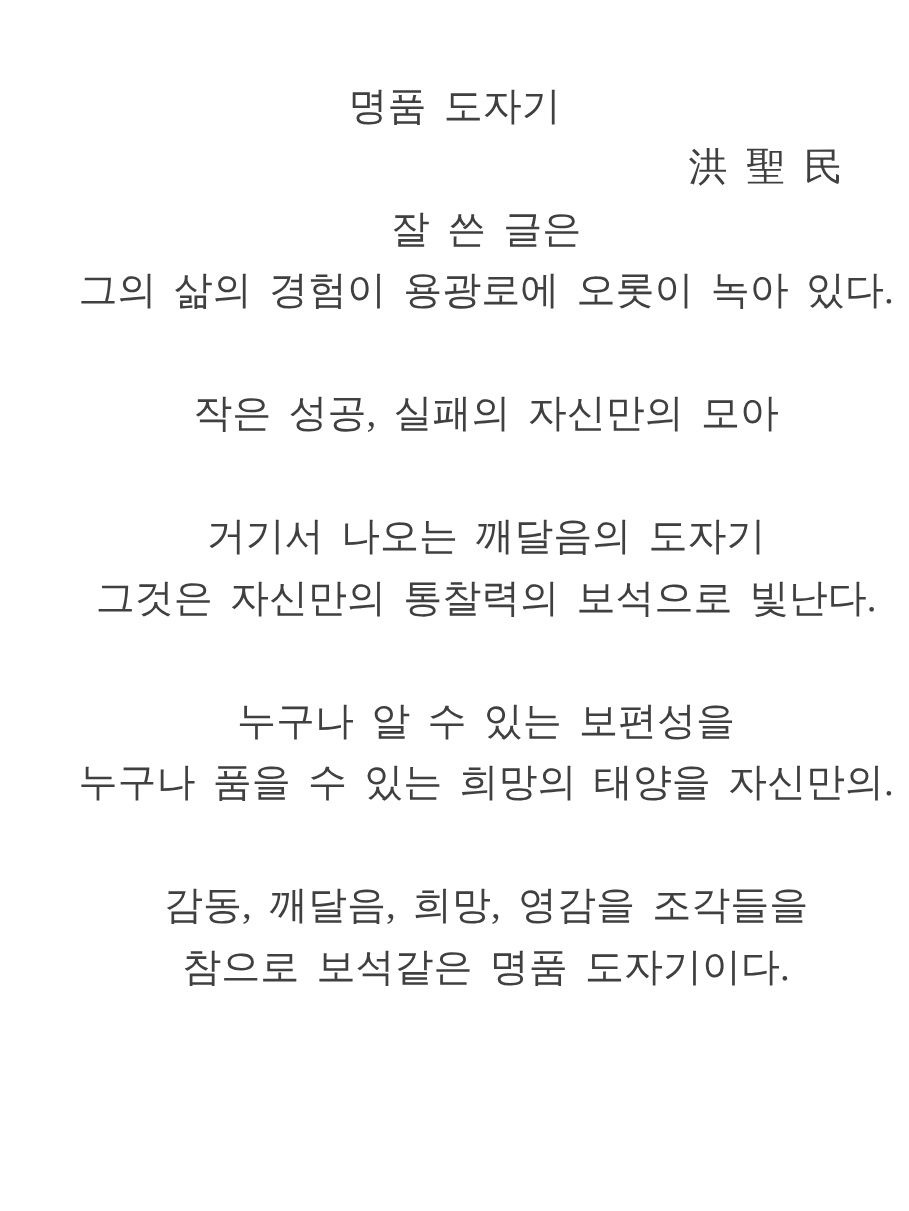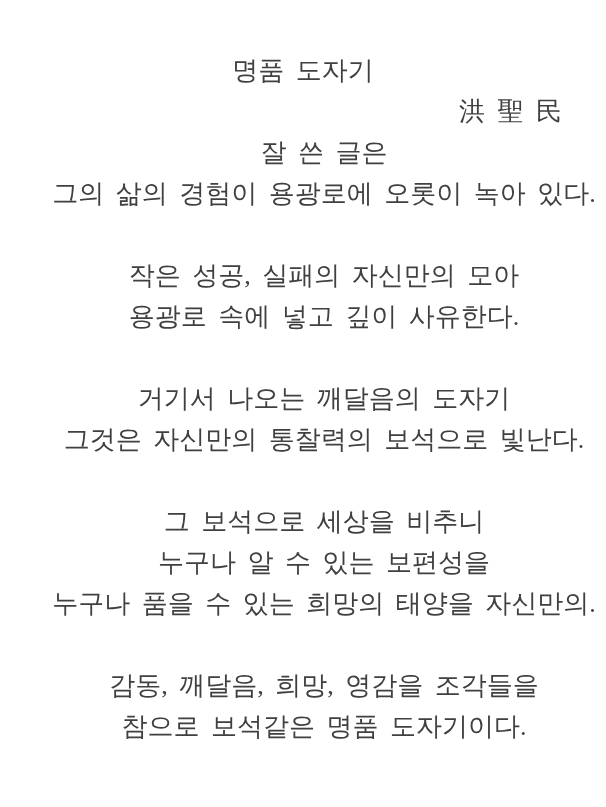--- a/index.html
+++ b/index.html
@@ -55,30 +55,28 @@
     <div class="line author-line">洪 聖 民</div>
   </div>
 
   <div class="stanza">
     <div class="line">잘 쓴 글은</div>
     <div class="line">그의 삶의 경험이 용광로에 오롯이 녹아 있다.</div>
   </div>
 
   <div class="stanza">
     <div class="line">작은 성공, 실패의 자신만의 모아</div>
-    <div class="line">용광로 속에 넣고 깊이 사유한다.</div>
   </div>
 
   <div class="stanza">
     <div class="line">거기서 나오는 깨달음의 도자기</div>
     <div class="line">그것은 자신만의 통찰력의 보석으로 빛난다.</div>
   </div>
 
   <div class="stanza">
-    <div class="line">그 보석으로 세상을 비추니</div>
     <div class="line">누구나 알 수 있는 보편성을</div>
     <div class="line">누구나 품을 수 있는 희망의 태양을 자신만의.</div>
   </div>
 
   <div class="stanza">
     <div class="line">감동, 깨달음, 희망, 영감을 조각들을</div>
     <div class="line">참으로 보석같은 명품 도자기이다.</div>
   </div>
 
 </div>

